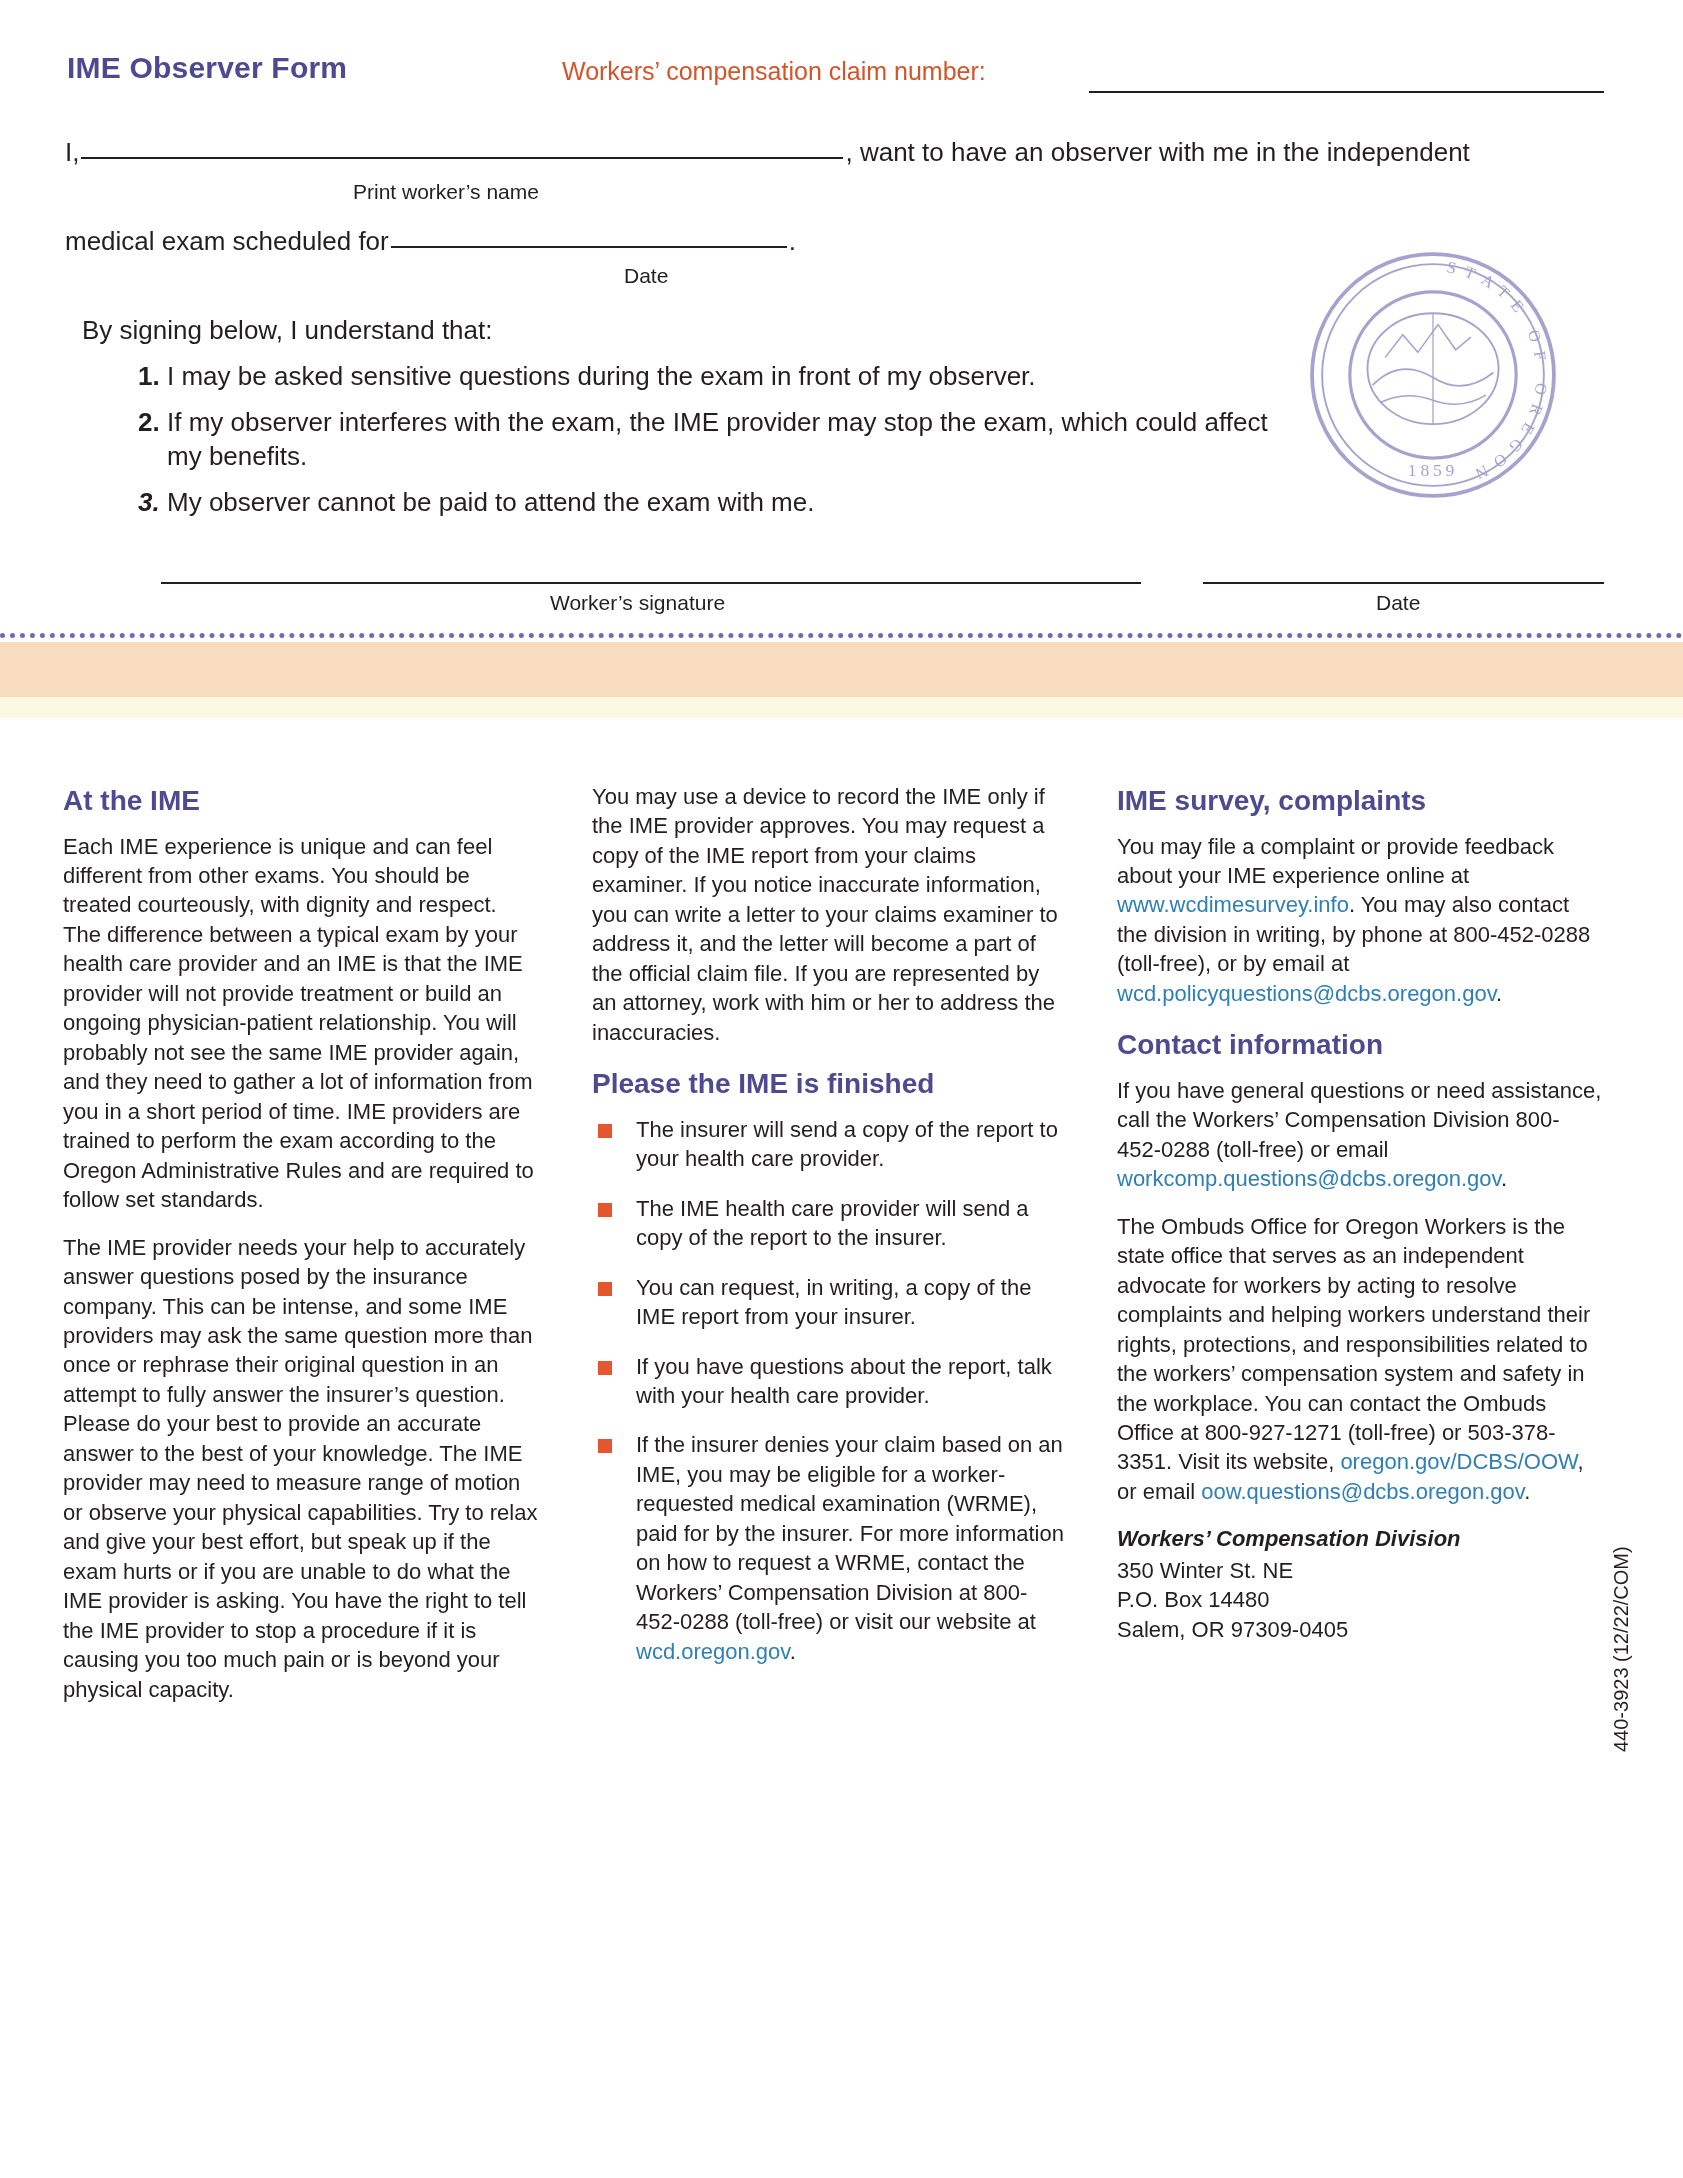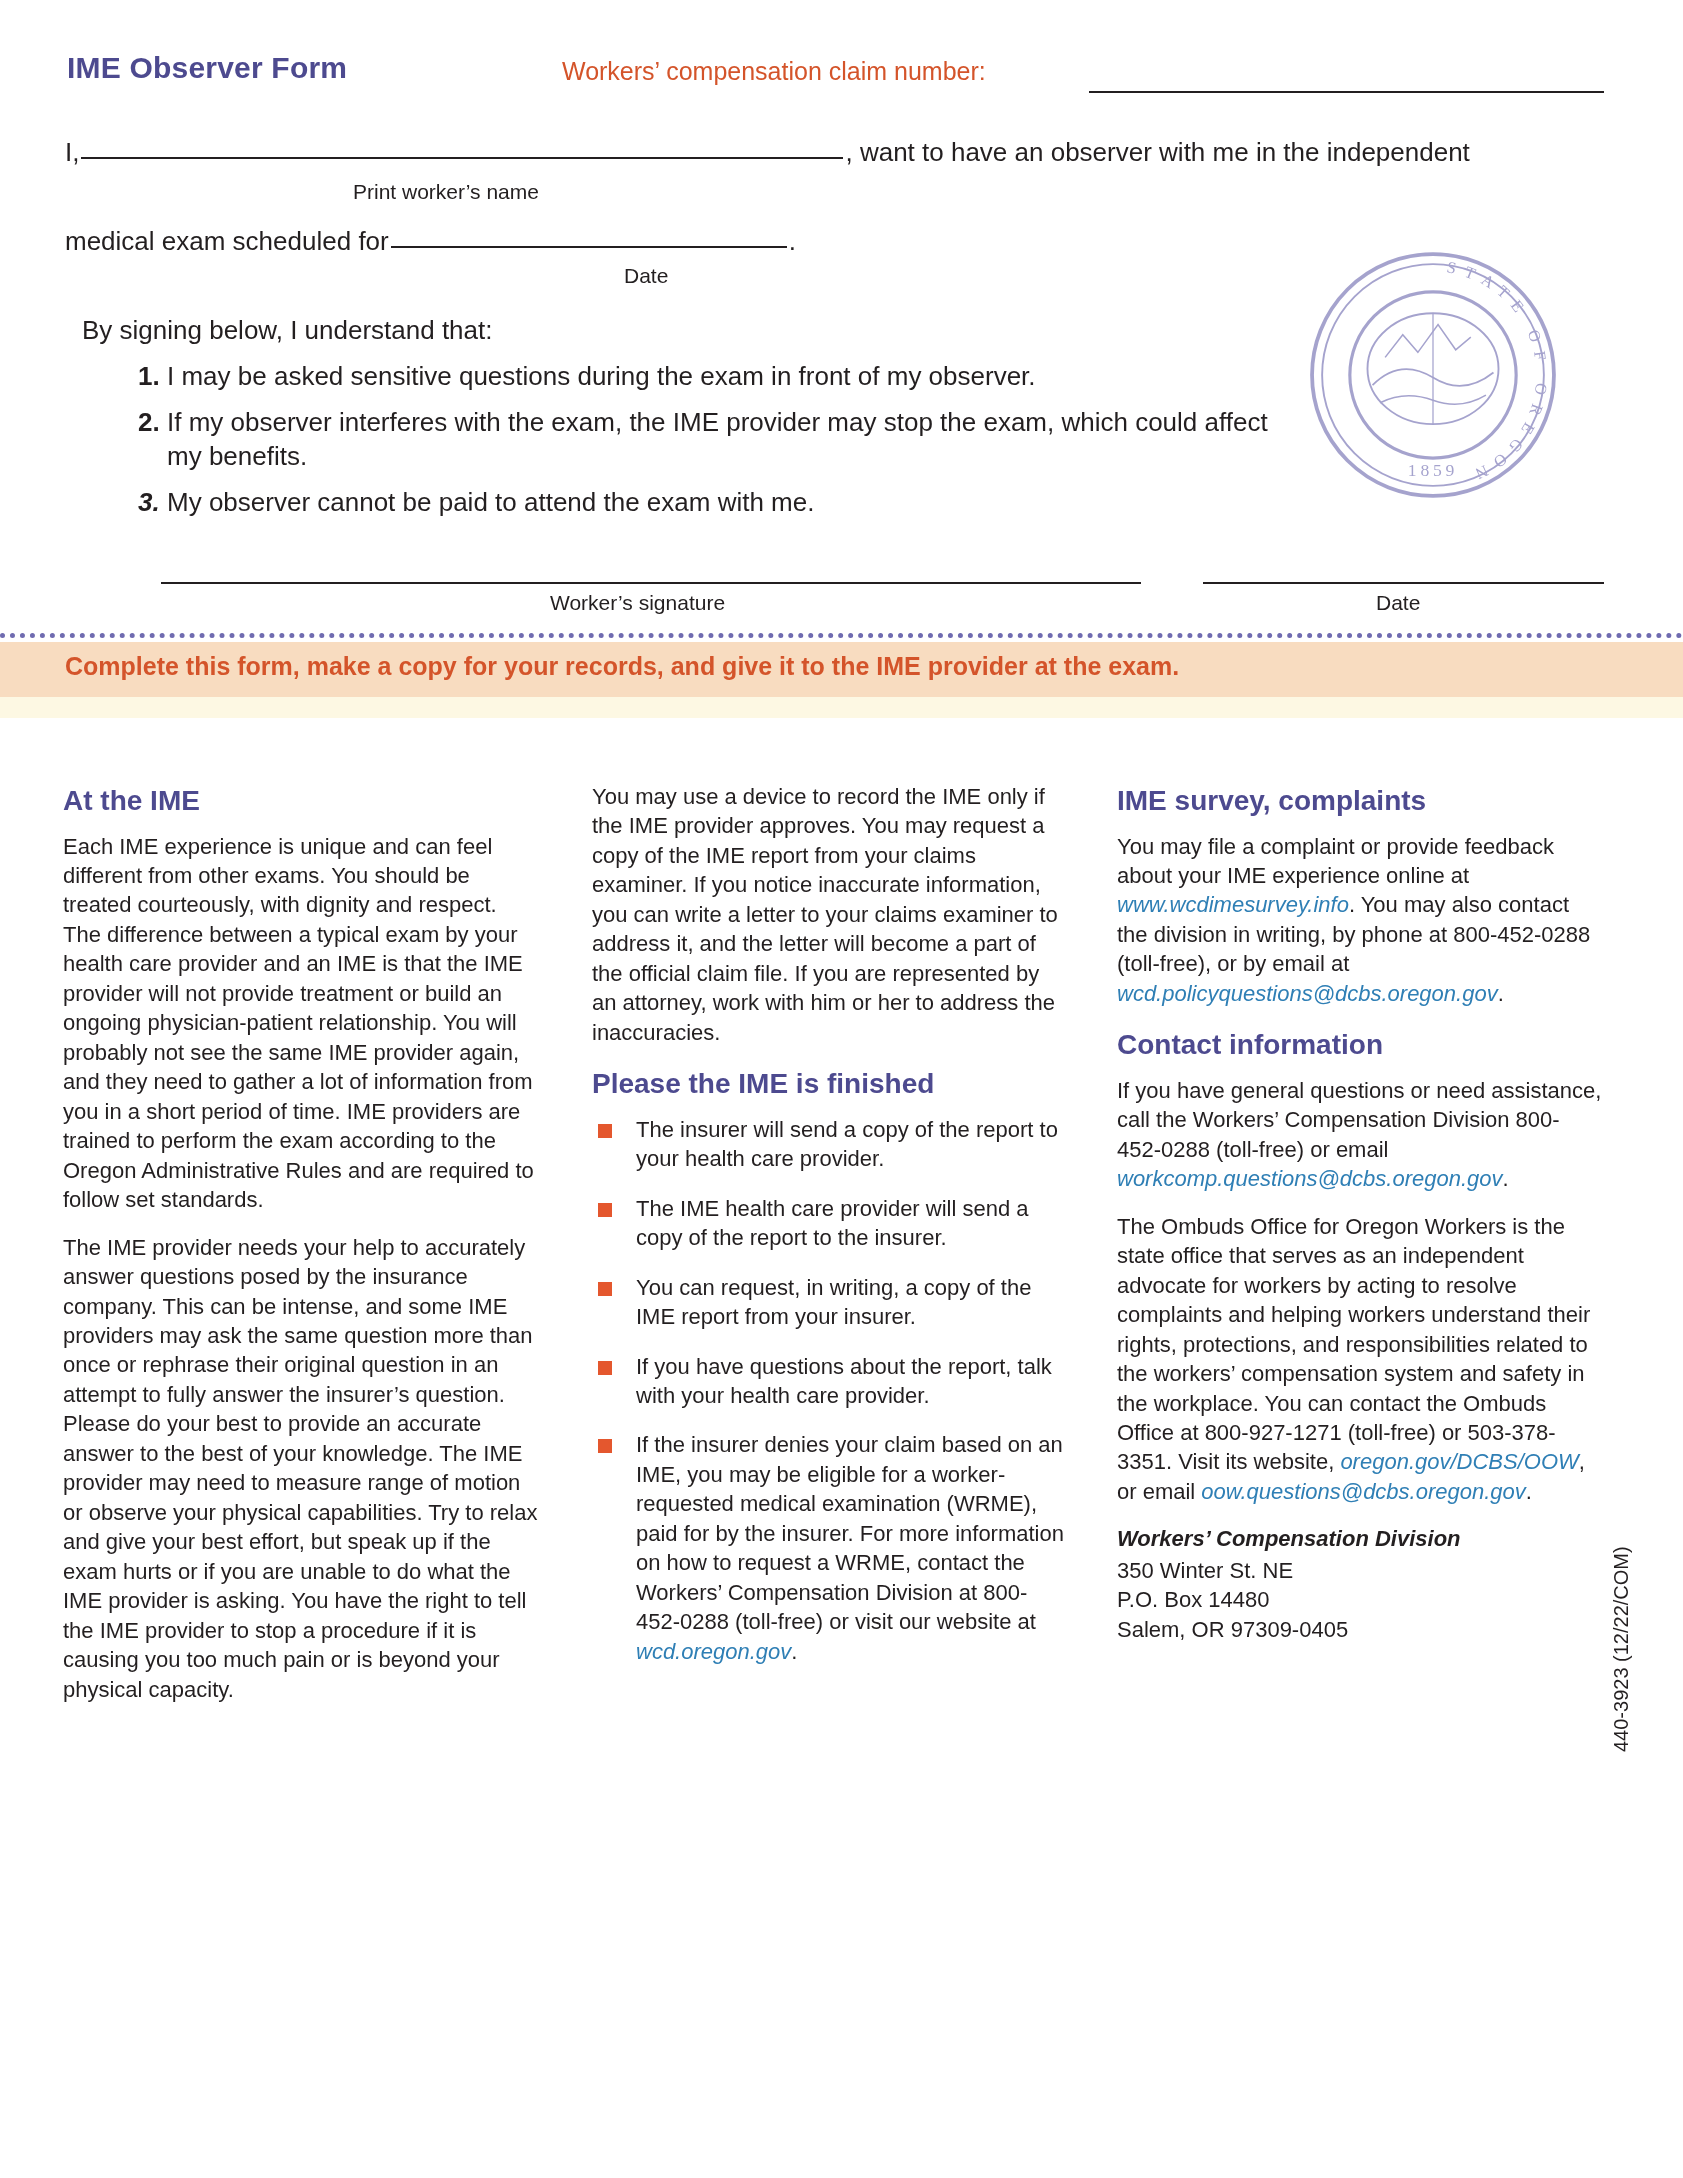--- a/index.html
+++ b/index.html
@@ -185,21 +185,20 @@
   h2.sec {
     margin: 0 0 12px 0;
     font-size: 28px;
     font-weight: bold;
     color: #4d4a8f;
   }
   p.body { margin: 0 0 18px 0; }
   a, .link {
     color: #2f7fb5;
     text-decoration: none;
-    font-style: italic;
   }
 
   ul.bullets {
     list-style: none;
     margin: 6px 0 0 0;
     padding: 0;
   }
   ul.bullets li {
     position: relative;
     padding-left: 44px;
@@ -277,21 +276,20 @@
       <path id="sealTop" d="M100 18 a82 82 0 0 1 0 164" fill="none"></path>
       <text font-family="'Liberation Serif',serif" font-size="13" fill="#6f6bb0" letter-spacing="7">
         <textPath href="#sealTop" startOffset="4%">STATE  OF  OREGON</textPath>
       </text>
       <text x="100" y="180" text-anchor="middle" font-family="'Liberation Serif',serif" font-size="14" fill="#6f6bb0" letter-spacing="3">1859</text>
     </svg>
   </div>
 
   <div class="dotted"></div>
   <div class="banner"></div>
-  <div class="banner-text">Complete this form, make a copy for your records, and give it to the IME provider at the exam.</div>
   <div class="cream"></div>
 
   <div class="col col1">
     <h2 class="sec">At the IME</h2>
     <p class="body">Each IME experience is unique and can feel different from other exams. You should be treated courteously, with dignity and respect. The difference between a typical exam by your health care provider and an IME is that the IME provider will not provide treatment or build an ongoing physician-patient relationship. You will probably not see the same IME provider again, and they need to gather a lot of information from you in a short period of time. IME providers are trained to perform the exam according to the Oregon Administrative Rules and are required to follow set standards.</p>
     <p class="body">The IME provider needs your help to accurately answer questions posed by the insurance company. This can be intense, and some IME providers may ask the same question more than once or rephrase their original question in an attempt to fully answer the insurer’s question. Please do your best to provide an accurate answer to the best of your knowledge. The IME provider may need to measure range of motion or observe your physical capabilities. Try to relax and give your best effort, but speak up if the exam hurts or if you are unable to do what the IME provider is asking. You have the right to tell the IME provider to stop a procedure if it is causing you too much pain or is beyond your physical capacity.</p>
   </div>
 
   <div class="col col2">
     <p class="body">You may use a device to record the IME only if the IME provider approves. You may request a copy of the IME report from your claims examiner. If you notice inaccurate information, you can write a letter to your claims examiner to address it, and the letter will become a part of the official claim file. If you are represented by an attorney, work with him or her to address the inaccuracies.</p>

